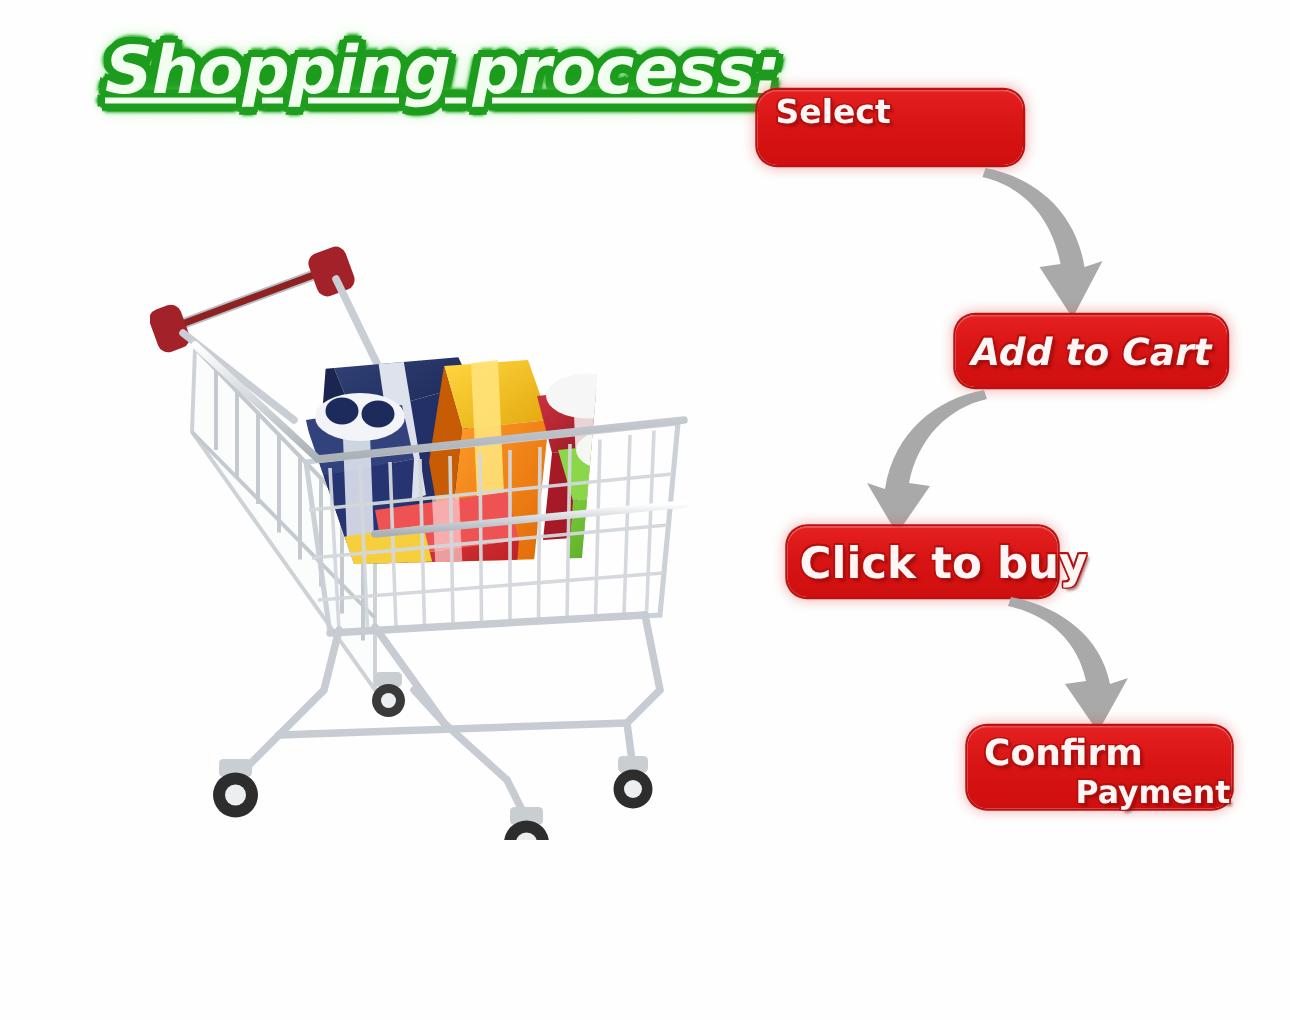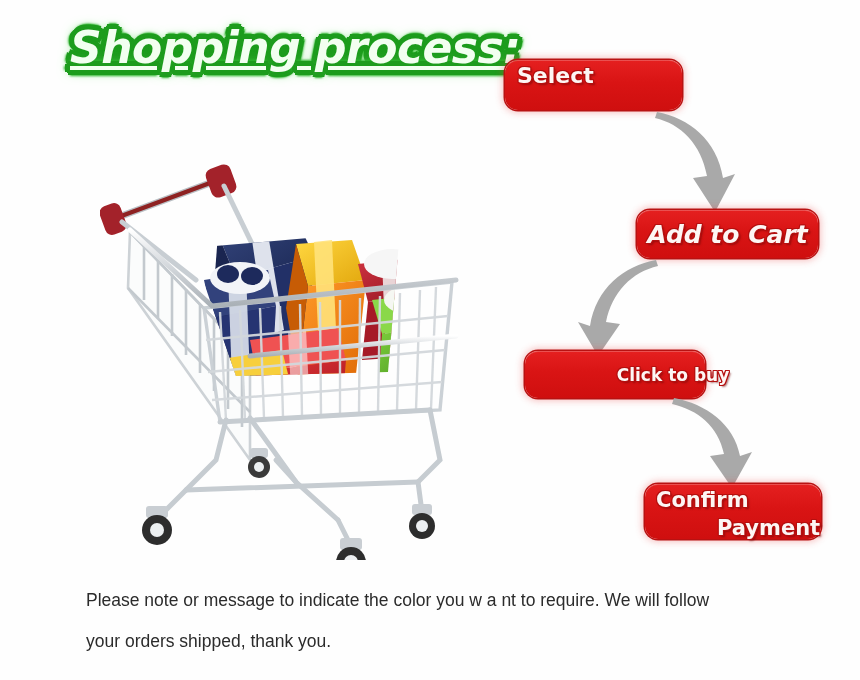--- a/index.html
+++ b/index.html
@@ -117,30 +117,29 @@
   }
 
   
   #step-click-to-buy {
     left: 525px; top: 351px;
     width: 180px; height: 47px;
   }
   #step-click-to-buy .line-1 {
     left: 0; top: 0; width: 208px; height: 47px;
     display: flex; align-items: center; justify-content: center;
-    font-size: 17px;
-    margin-left: 44px;
+    font-size: 29px;
   }
 
   
   #step-confirm-payment {
     left: 645px; top: 484px;
     width: 176px; height: 55px;
   }
-  #step-confirm-payment .line-1 { left: 11px; top: 4px;  font-size: 21px; }
+  #step-confirm-payment .line-1 { left: 11px; top: 4px;  font-size: 24px; }
   #step-confirm-payment .line-2 { left: 72px; top: 32px; font-size: 21px; }
 
   
   .flow-arrow {
     position: absolute;
   }
   .flow-arrow svg { display: block; overflow: visible; }
 
   #arrow-1 { left: 655px; top: 108px;  width: 110px; height: 108px; }
   #arrow-2 { left: 548px; top: 256px;  width: 110px; height: 100px; }
@@ -368,18 +367,14 @@
     <svg width="110" height="96" viewBox="0 0 110 96" xmlns="http://www.w3.org/2000/svg">
       <path d="M2 4 C 34 10, 62 30, 68 62 L 80 58 L 60 94 L 38 62 L 52 60 C 46 32, 26 16, 0 10 Z" fill="#a9a9a9"></path>
     </svg>
   </div>
 
   <div class="step-btn" id="step-confirm-payment">
     <span class="step-label line-1">Confirm</span>
     <span class="step-label line-2">Payment</span>
   </div>
 
-  <div class="footer-note">
-    <span class="note-line">Please note or message to indicate the color you w a nt to require. We will follow</span>
-    <span class="note-line">your orders shipped, thank you.</span>
-  </div>
 
 </div>
 
 </body></html>

